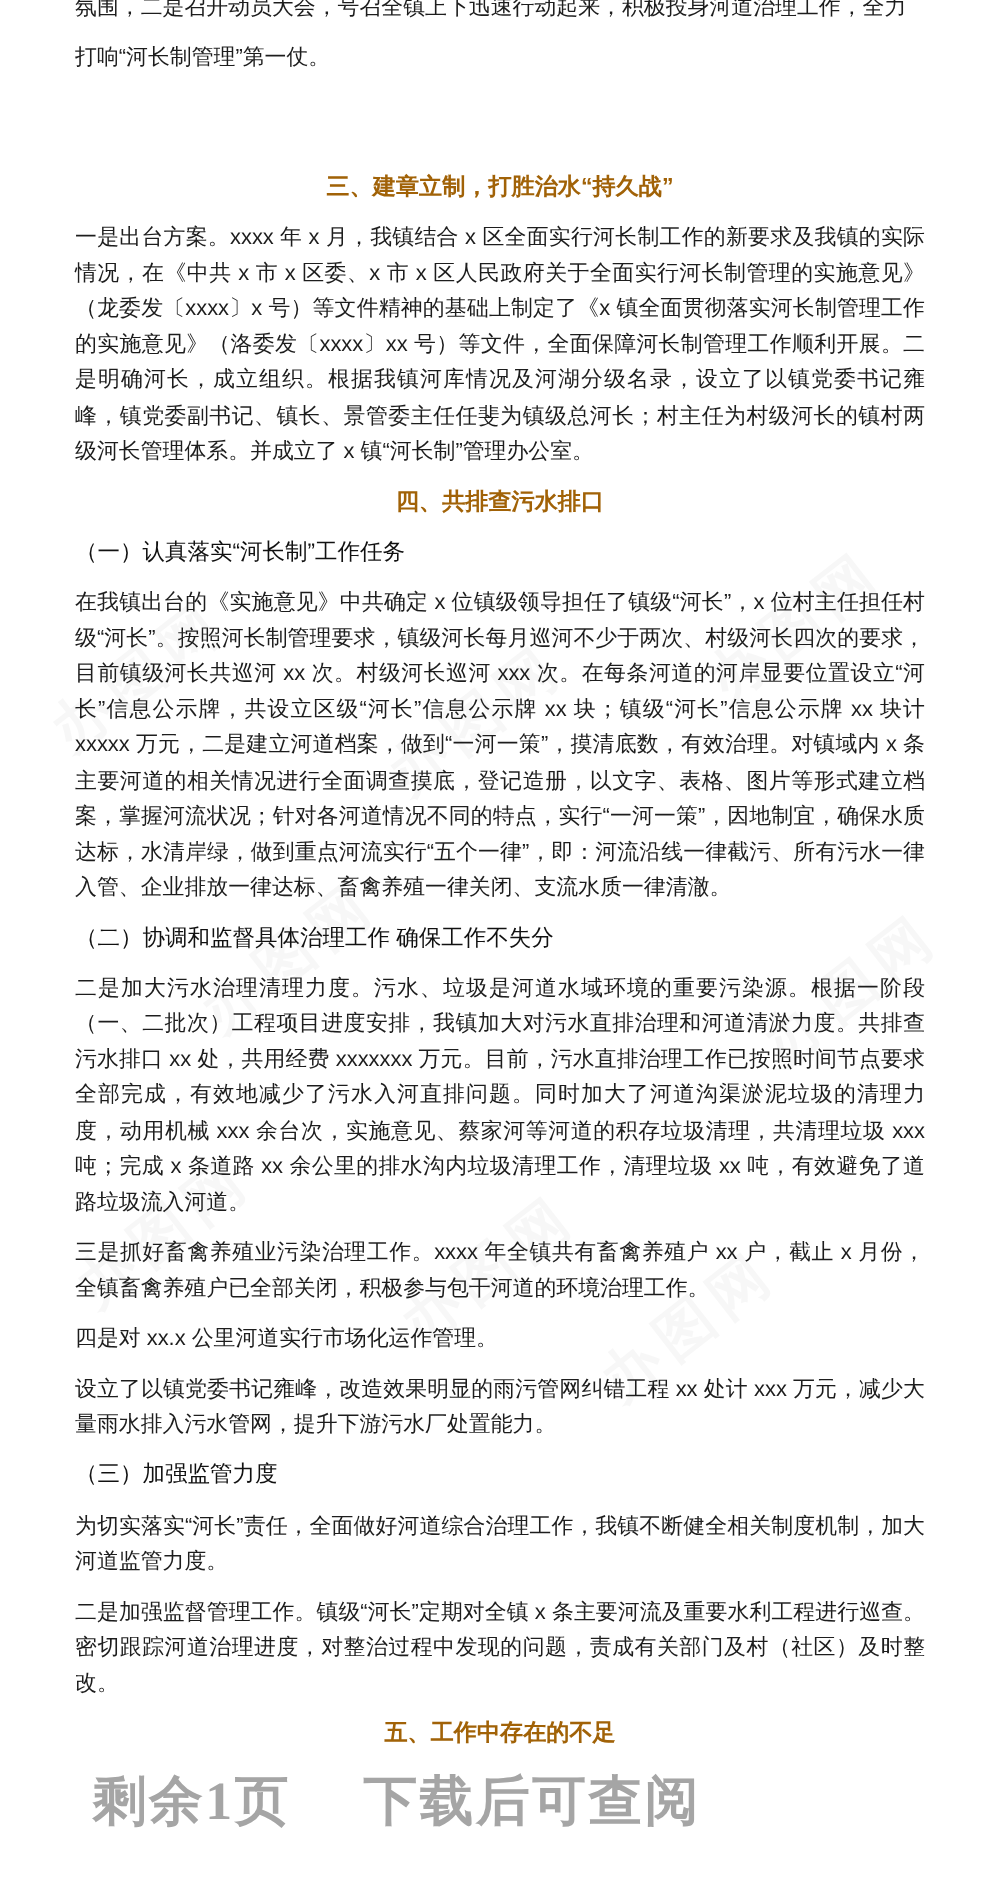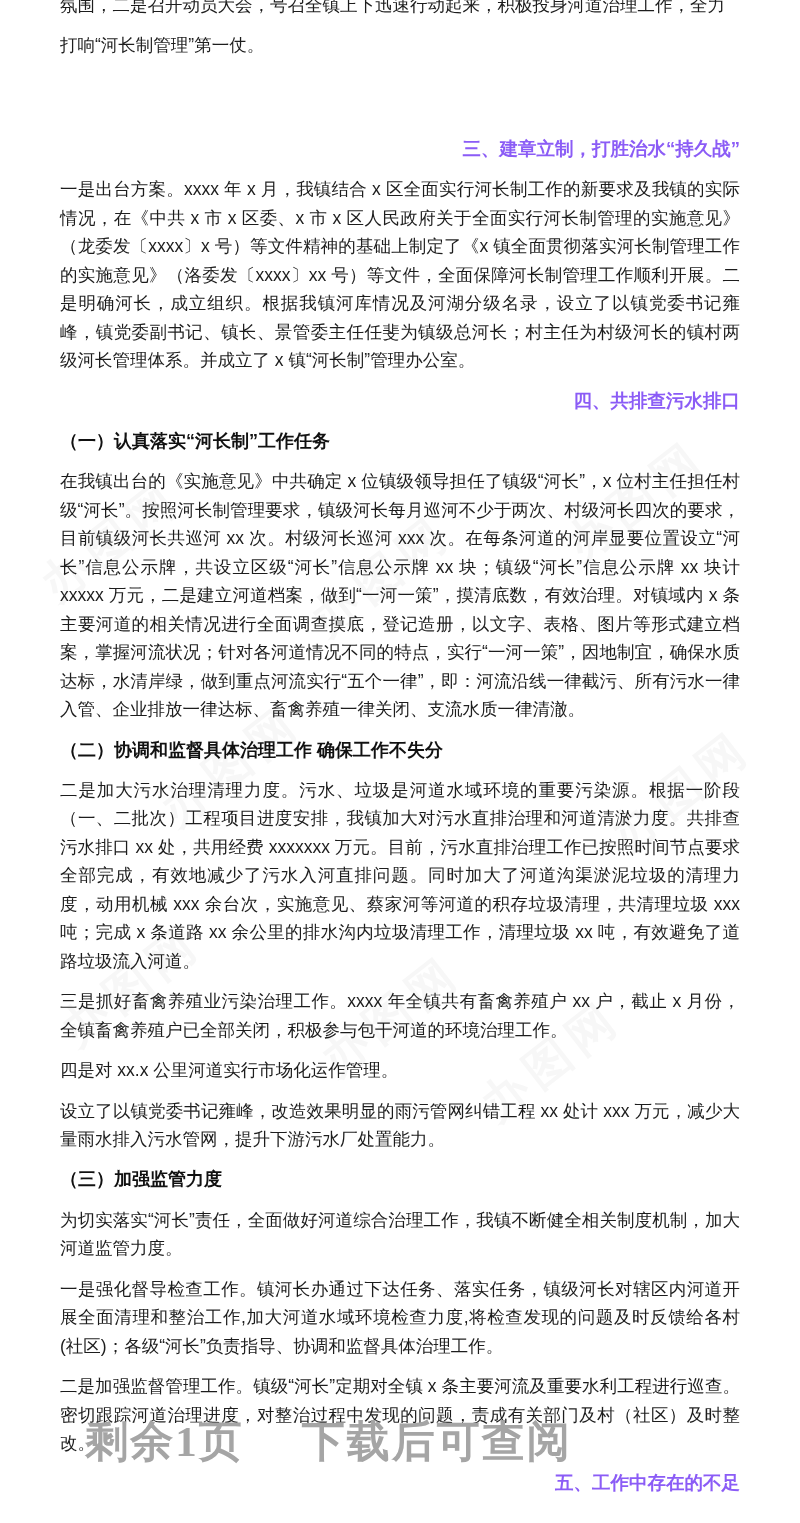--- a/index.html
+++ b/index.html
@@ -22,28 +22,28 @@
     color:#1d1d1d;
     text-align:justify;
     text-justify:inter-ideograph;
   }
   .content p{margin:12px;}
   .para-gap{height:51px;}
   .h-major{
     margin:0;
     font-size:18.5px;
     font-weight:bold;
-    color:#8b5cf6;
+    color:#a16207;
     line-height:28.45px;
-    text-align:right;
+    text-align:center;
   }
   .h-minor{
     margin:0;
     font-size:18px;
-    font-weight:bold;
+    font-weight:normal;
     color:#111111;
     line-height:28.45px;
     text-align:left;
   }
   
   .wm{
     position:absolute;
     font-size:46px;
     font-weight:bold;
     letter-spacing:8px;
@@ -58,21 +58,21 @@
   .wm:nth-of-type(2){left:300px; top:545px;}
   .wm:nth-of-type(3){left:555px; top:470px;}
   .wm:nth-of-type(4){left:150px; top:735px;}
   .wm:nth-of-type(5){left:50px;  top:955px;}
   .wm:nth-of-type(6){left:310px; top:985px;}
   .wm:nth-of-type(7){left:470px; top:1030px;}
   .wm:nth-of-type(8){left:600px; top:760px;}
   
   .footer-banner{
     position:absolute;
-    left:11px;
+    left:0;
     top:1416px;
     width:635px;
     text-align:center;
     font-family:"Liberation Serif", serif;
     font-weight:bold;
     font-size:43px;
     color:#a5a5a5;
     letter-spacing:2px;
     line-height:52px;
     cursor:pointer;
@@ -108,21 +108,20 @@
     <p>在我镇出台的《实施意见》中共确定 x 位镇级领导担任了镇级“河长”，x 位村主任担任村级“河长”。按照河长制管理要求，镇级河长每月巡河不少于两次、村级河长四次的要求，目前镇级河长共巡河 xx 次。村级河长巡河 xxx 次。在每条河道的河岸显要位置设立“河长”信息公示牌，共设立区级“河长”信息公示牌 xx 块；镇级“河长”信息公示牌 xx 块计 xxxxx 万元，二是建立河道档案，做到“一河一策”，摸清底数，有效治理。对镇域内 x 条主要河道的相关情况进行全面调查摸底，登记造册，以文字、表格、图片等形式建立档案，掌握河流状况；针对各河道情况不同的特点，实行“一河一策”，因地制宜，确保水质达标，水清岸绿，做到重点河流实行“五个一律”，即：河流沿线一律截污、所有污水一律入管、企业排放一律达标、畜禽养殖一律关闭、支流水质一律清澈。</p>
 
     <p class="h-minor">（二）协调和监督具体治理工作 确保工作不失分</p>
     <p>二是加大污水治理清理力度。污水、垃圾是河道水域环境的重要污染源。根据一阶段（一、二批次）工程项目进度安排，我镇加大对污水直排治理和河道清淤力度。共排查污水排口 xx 处，共用经费 xxxxxxx 万元。目前，污水直排治理工作已按照时间节点要求全部完成，有效地减少了污水入河直排问题。同时加大了河道沟渠淤泥垃圾的清理力度，动用机械 xxx 余台次，实施意见、蔡家河等河道的积存垃圾清理，共清理垃圾 xxx 吨；完成 x 条道路 xx 余公里的排水沟内垃圾清理工作，清理垃圾 xx 吨，有效避免了道路垃圾流入河道。</p>
     <p>三是抓好畜禽养殖业污染治理工作。xxxx 年全镇共有畜禽养殖户 xx 户，截止 x 月份，全镇畜禽养殖户已全部关闭，积极参与包干河道的环境治理工作。</p>
     <p>四是对 xx.x 公里河道实行市场化运作管理。</p>
     <p>设立了以镇党委书记雍峰，改造效果明显的雨污管网纠错工程 xx 处计 xxx 万元，减少大量雨水排入污水管网，提升下游污水厂处置能力。</p>
 
     <p class="h-minor">（三）加强监管力度</p>
     <p>为切实落实“河长”责任，全面做好河道综合治理工作，我镇不断健全相关制度机制，加大河道监管力度。</p>
-    <p>一是强化督导检查工作。镇河长办通过下达任务、落实任务，镇级河长对辖区内河道开展全面清理和整治工作,加大河道水域环境检查力度,将检查发现的问题及时反馈给各村(社区)；各级“河长”负责指导、协调和监督具体治理工作。</p>
     <p>二是加强监督管理工作。镇级“河长”定期对全镇 x 条主要河流及重要水利工程进行巡查。密切跟踪河道治理进度，对整治过程中发现的问题，责成有关部门及村（社区）及时整改。</p>
 
     <p class="h-major">五、工作中存在的不足</p>
   </div>
 
   <div class="footer-banner">
     <span>剩余1页</span><span class="gap"></span><span>下载后可查阅</span>
   </div>
 
 </div>

